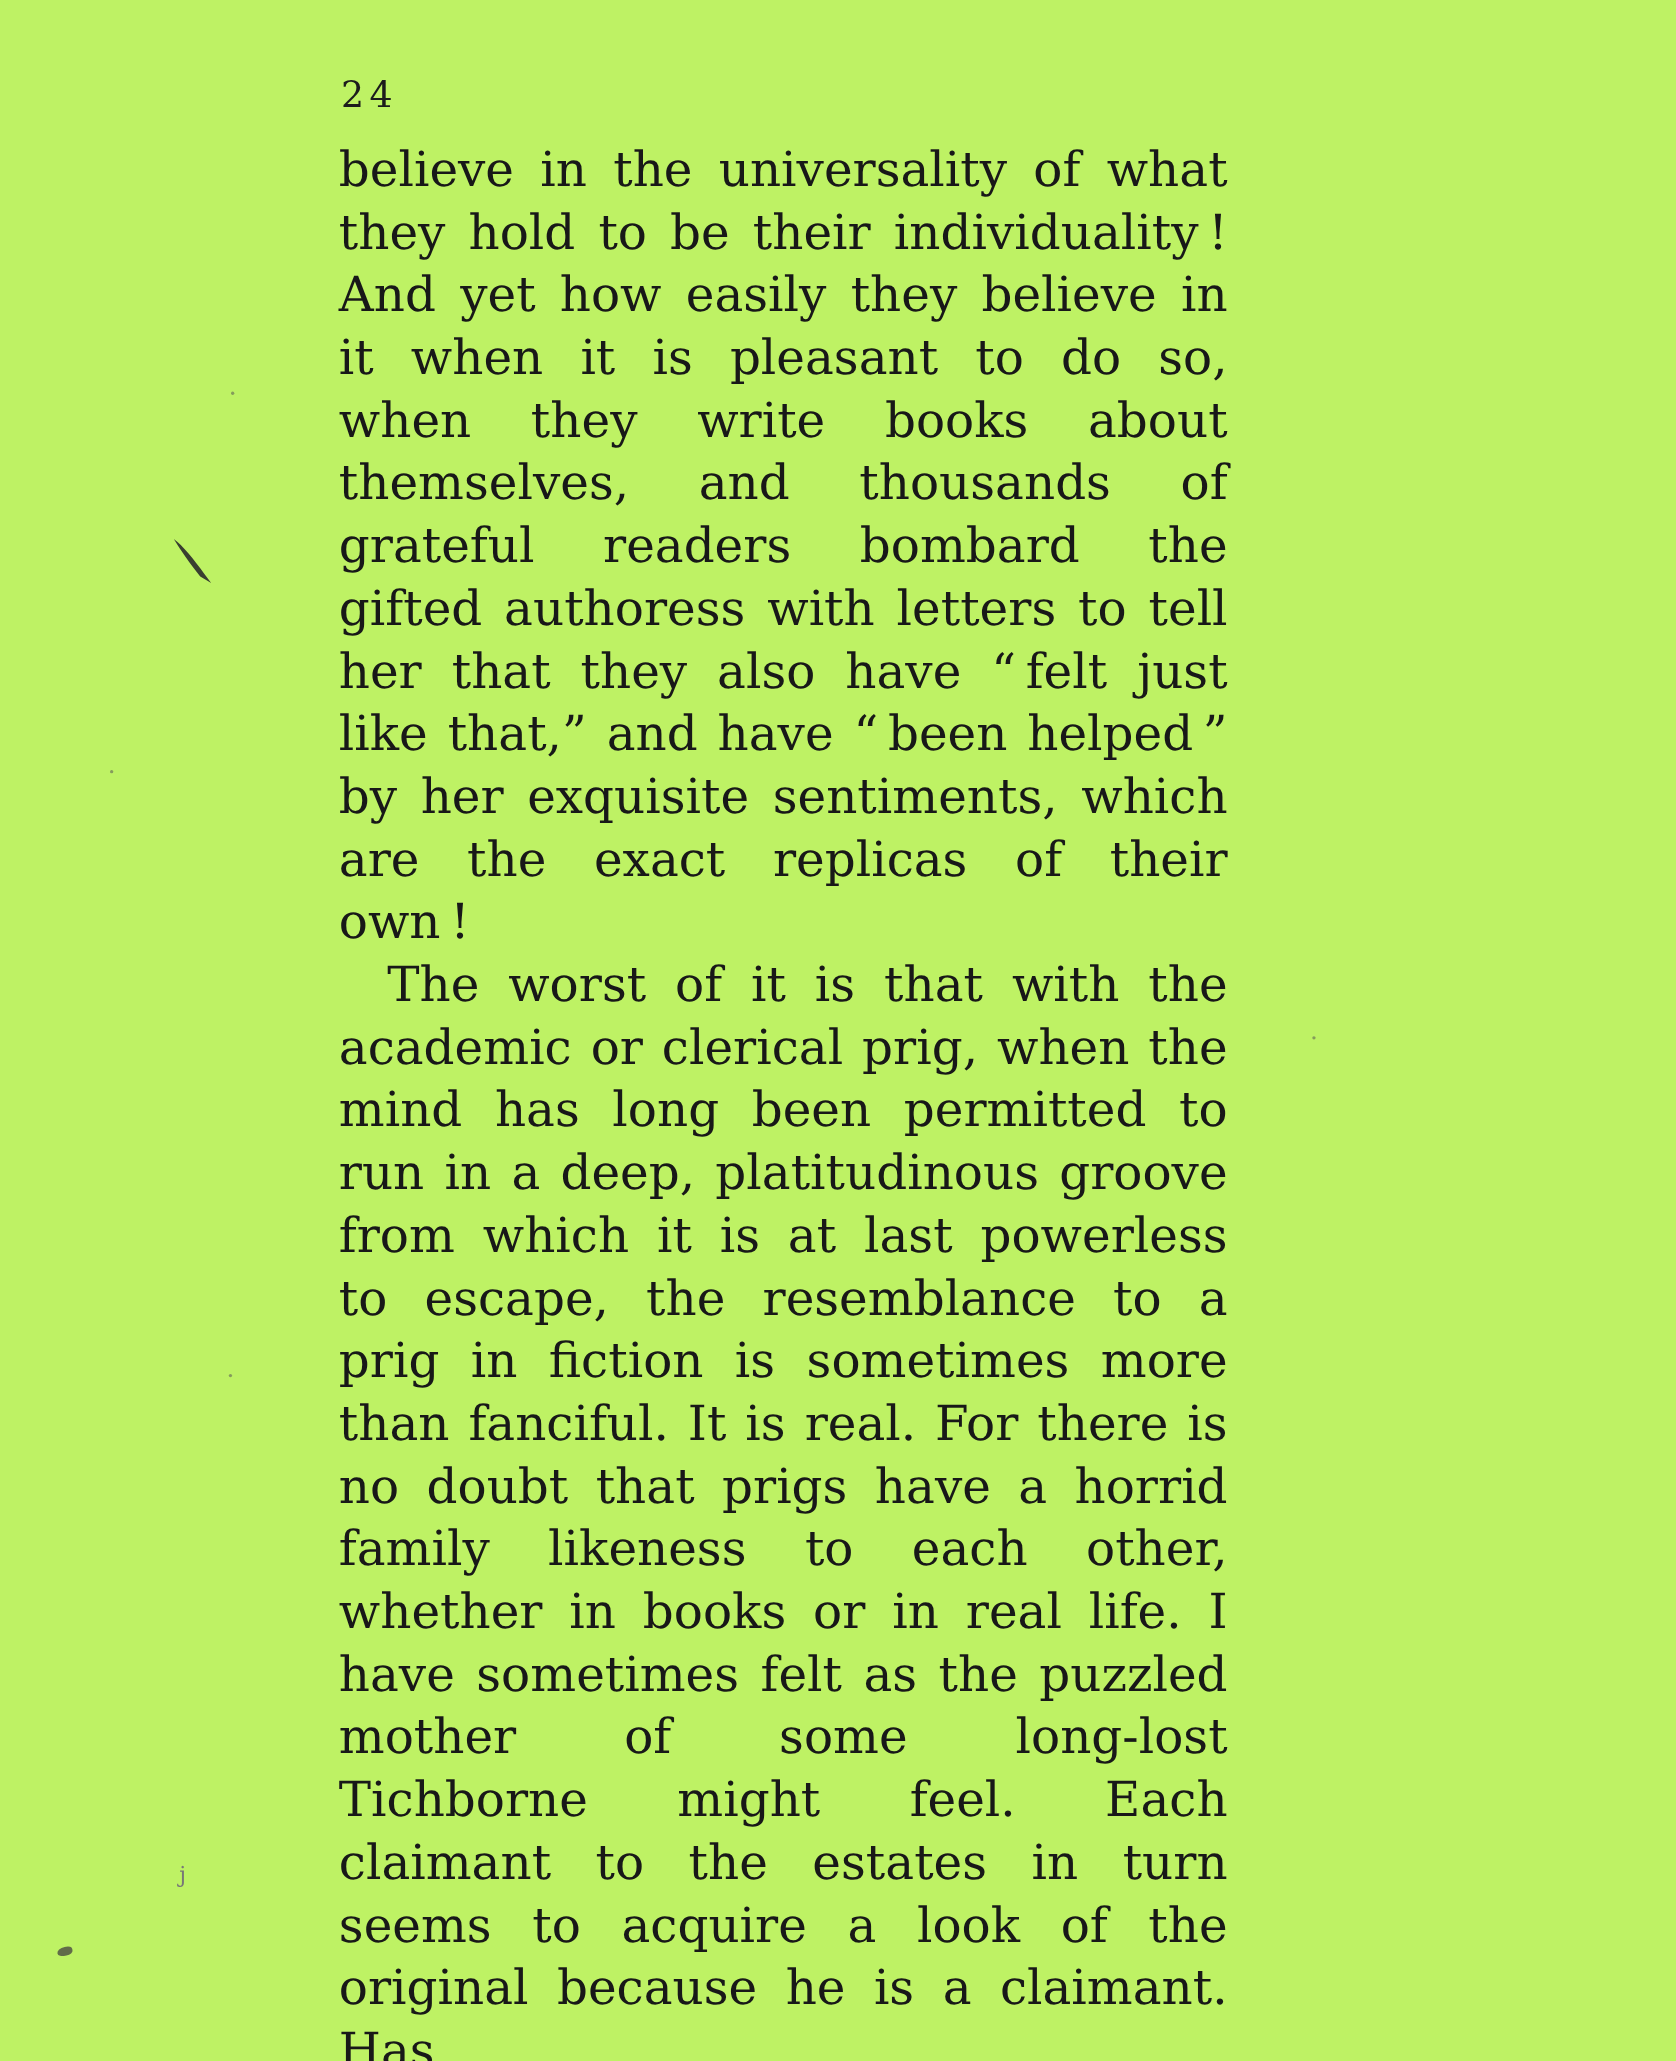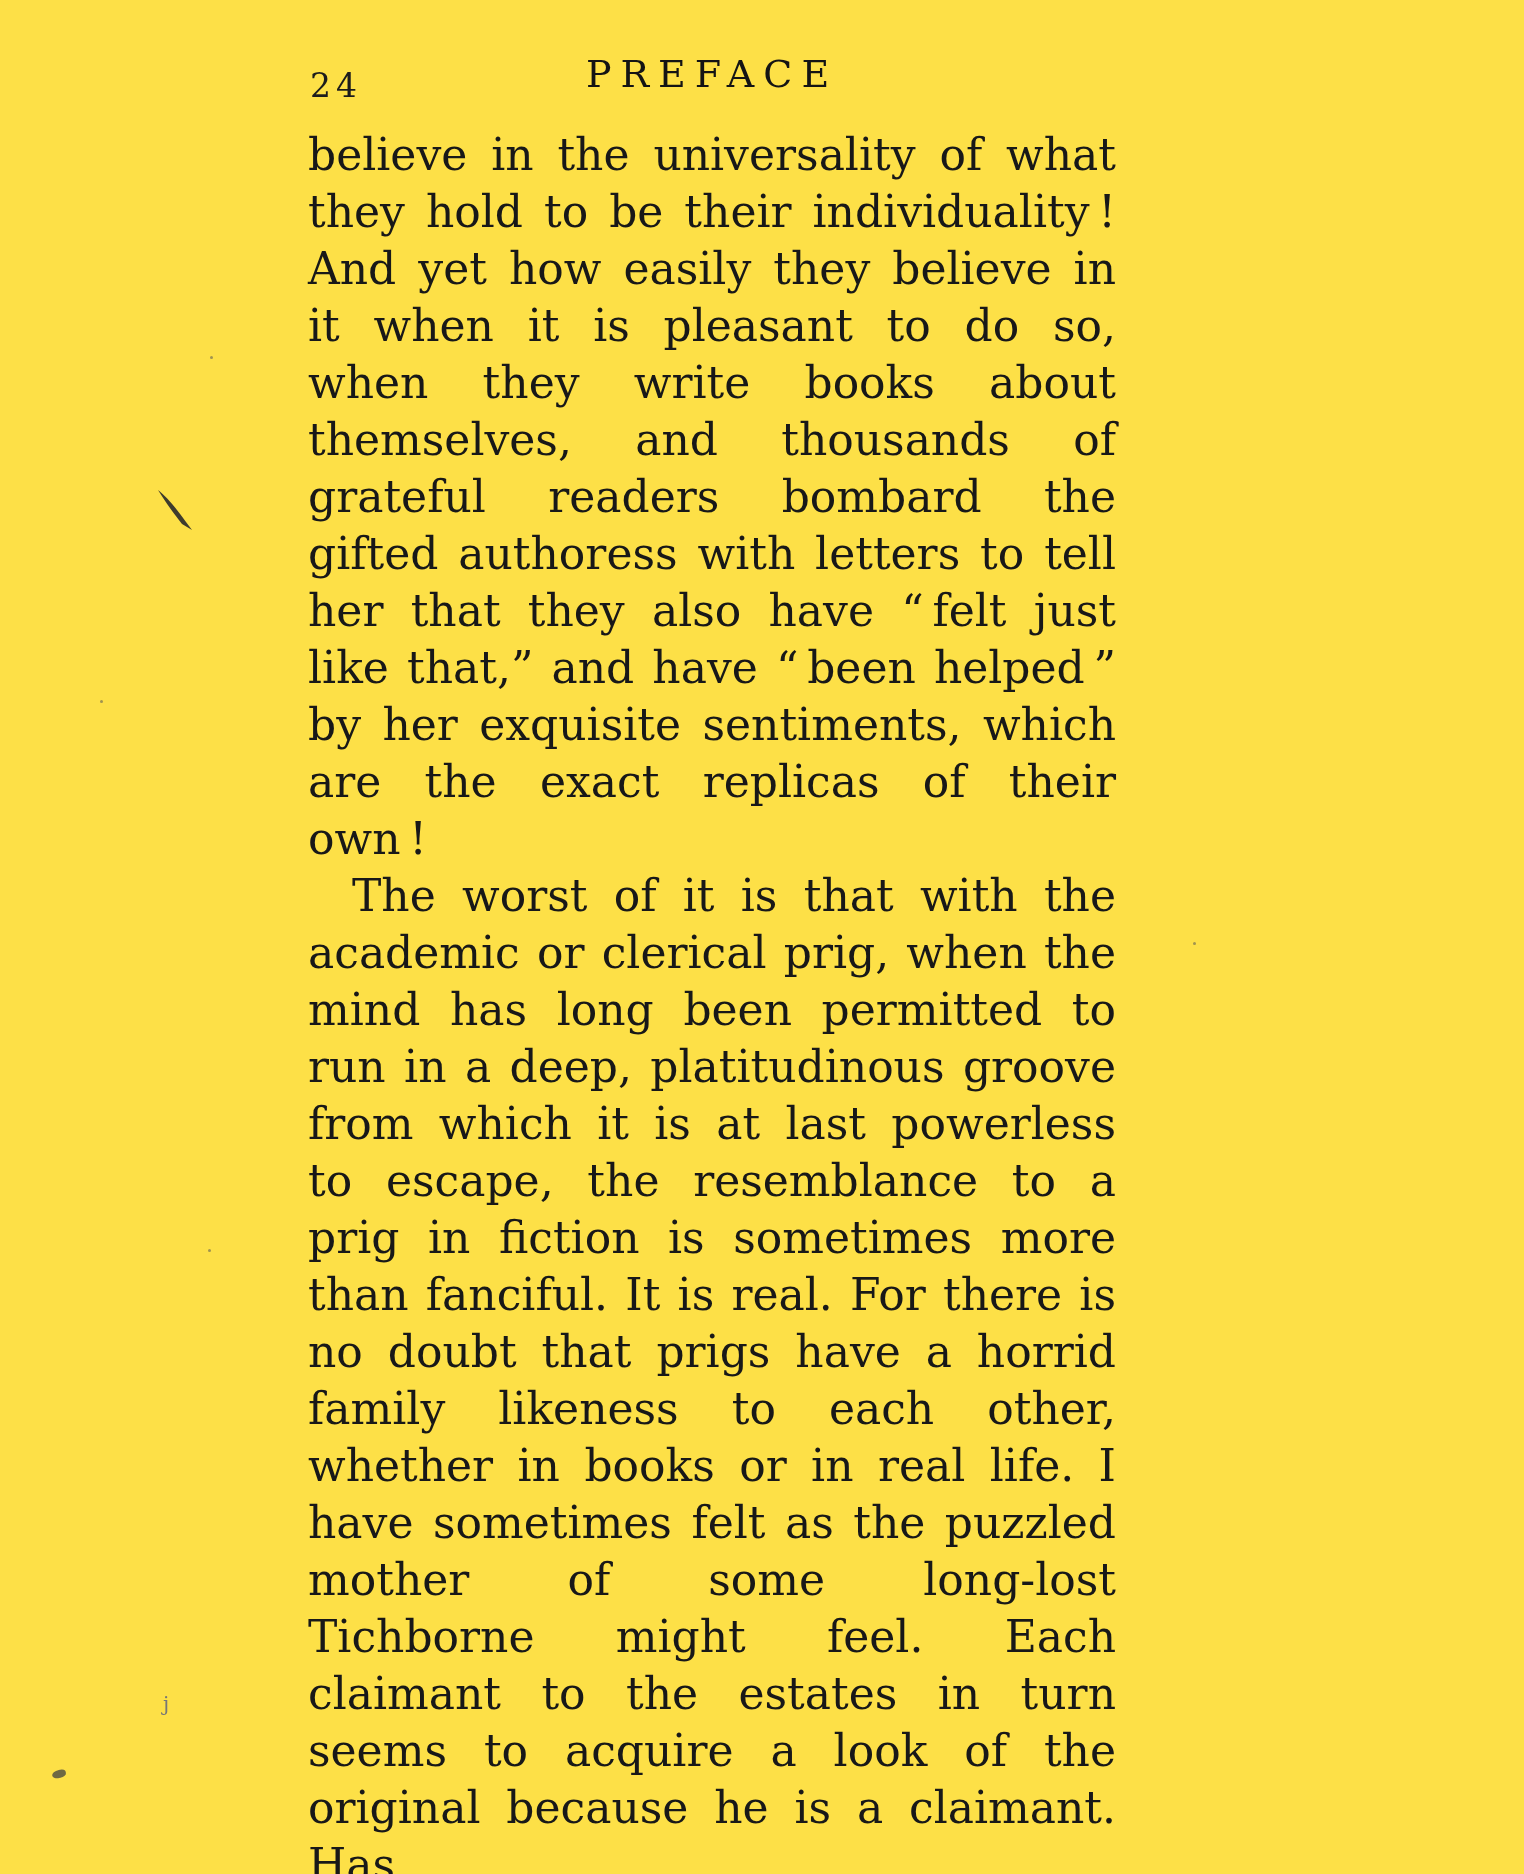--- a/index.html
+++ b/index.html
@@ -5,21 +5,21 @@
   html, body {
     margin: 0;
     padding: 0;
     background: #e8e8e8;
   }
   .page {
     position: relative;
     width: 1524px;
     height: 1874px;
     margin: 0 auto;
-    background: #fde047;
+    background: #bef264;
     overflow: hidden;
     font-family: "DejaVu Serif", "Liberation Serif", serif;
     color: #181818;
   }
   .header {
     position: absolute;
     top: 52px;
     left: 308px;
     width: 808px;
     height: 60px;
@@ -94,21 +94,20 @@
     transform: rotate(-12deg);
   }
 </style>
 </head>
 <body>
 
 <div class="page">
 
   <div class="header">
     <span class="page-number">24</span>
-    <h1 class="page-title">PREFACE</h1>
   </div>
 
   <div class="body-text" id="paragraphs">
       <p class="para"><span>believe in the universality of what they hold to be their individuality !  And yet how easily they believe in it when it is pleasant to do so, when they write books about themselves, and thousands of grateful readers bombard the gifted authoress with letters to tell her that they also have “ felt just like that,” and have “ been helped ” by her exquisite sentiments, which are the exact replicas of their own !</span></p>
       <p class="para indent"><span>The worst of it is that with the academic or clerical prig, when the mind has long been permitted to run in a deep, platitudinous groove from which it is at last powerless to escape, the resemblance to a prig in fiction is sometimes more than fanciful.  It is real.  For there is no doubt that prigs have a horrid family likeness to each other, whether in books or in real life.  I have sometimes felt as the puzzled mother of some long-lost Tichborne might feel.  Each claimant to the estates in turn seems to acquire a look of the original because he </span><span class="italic">is</span><span> a claimant.  Has</span></p>
     </div>
 
   <svg class="ink-mark" viewBox="0 0 48 52">
     <path d="M6 6 C 14 12, 24 24, 34 38 L 40 46 L 30 40 C 22 30, 12 16, 6 6 Z" fill="#2a2a2a" opacity="0.9"></path>
   </svg>

